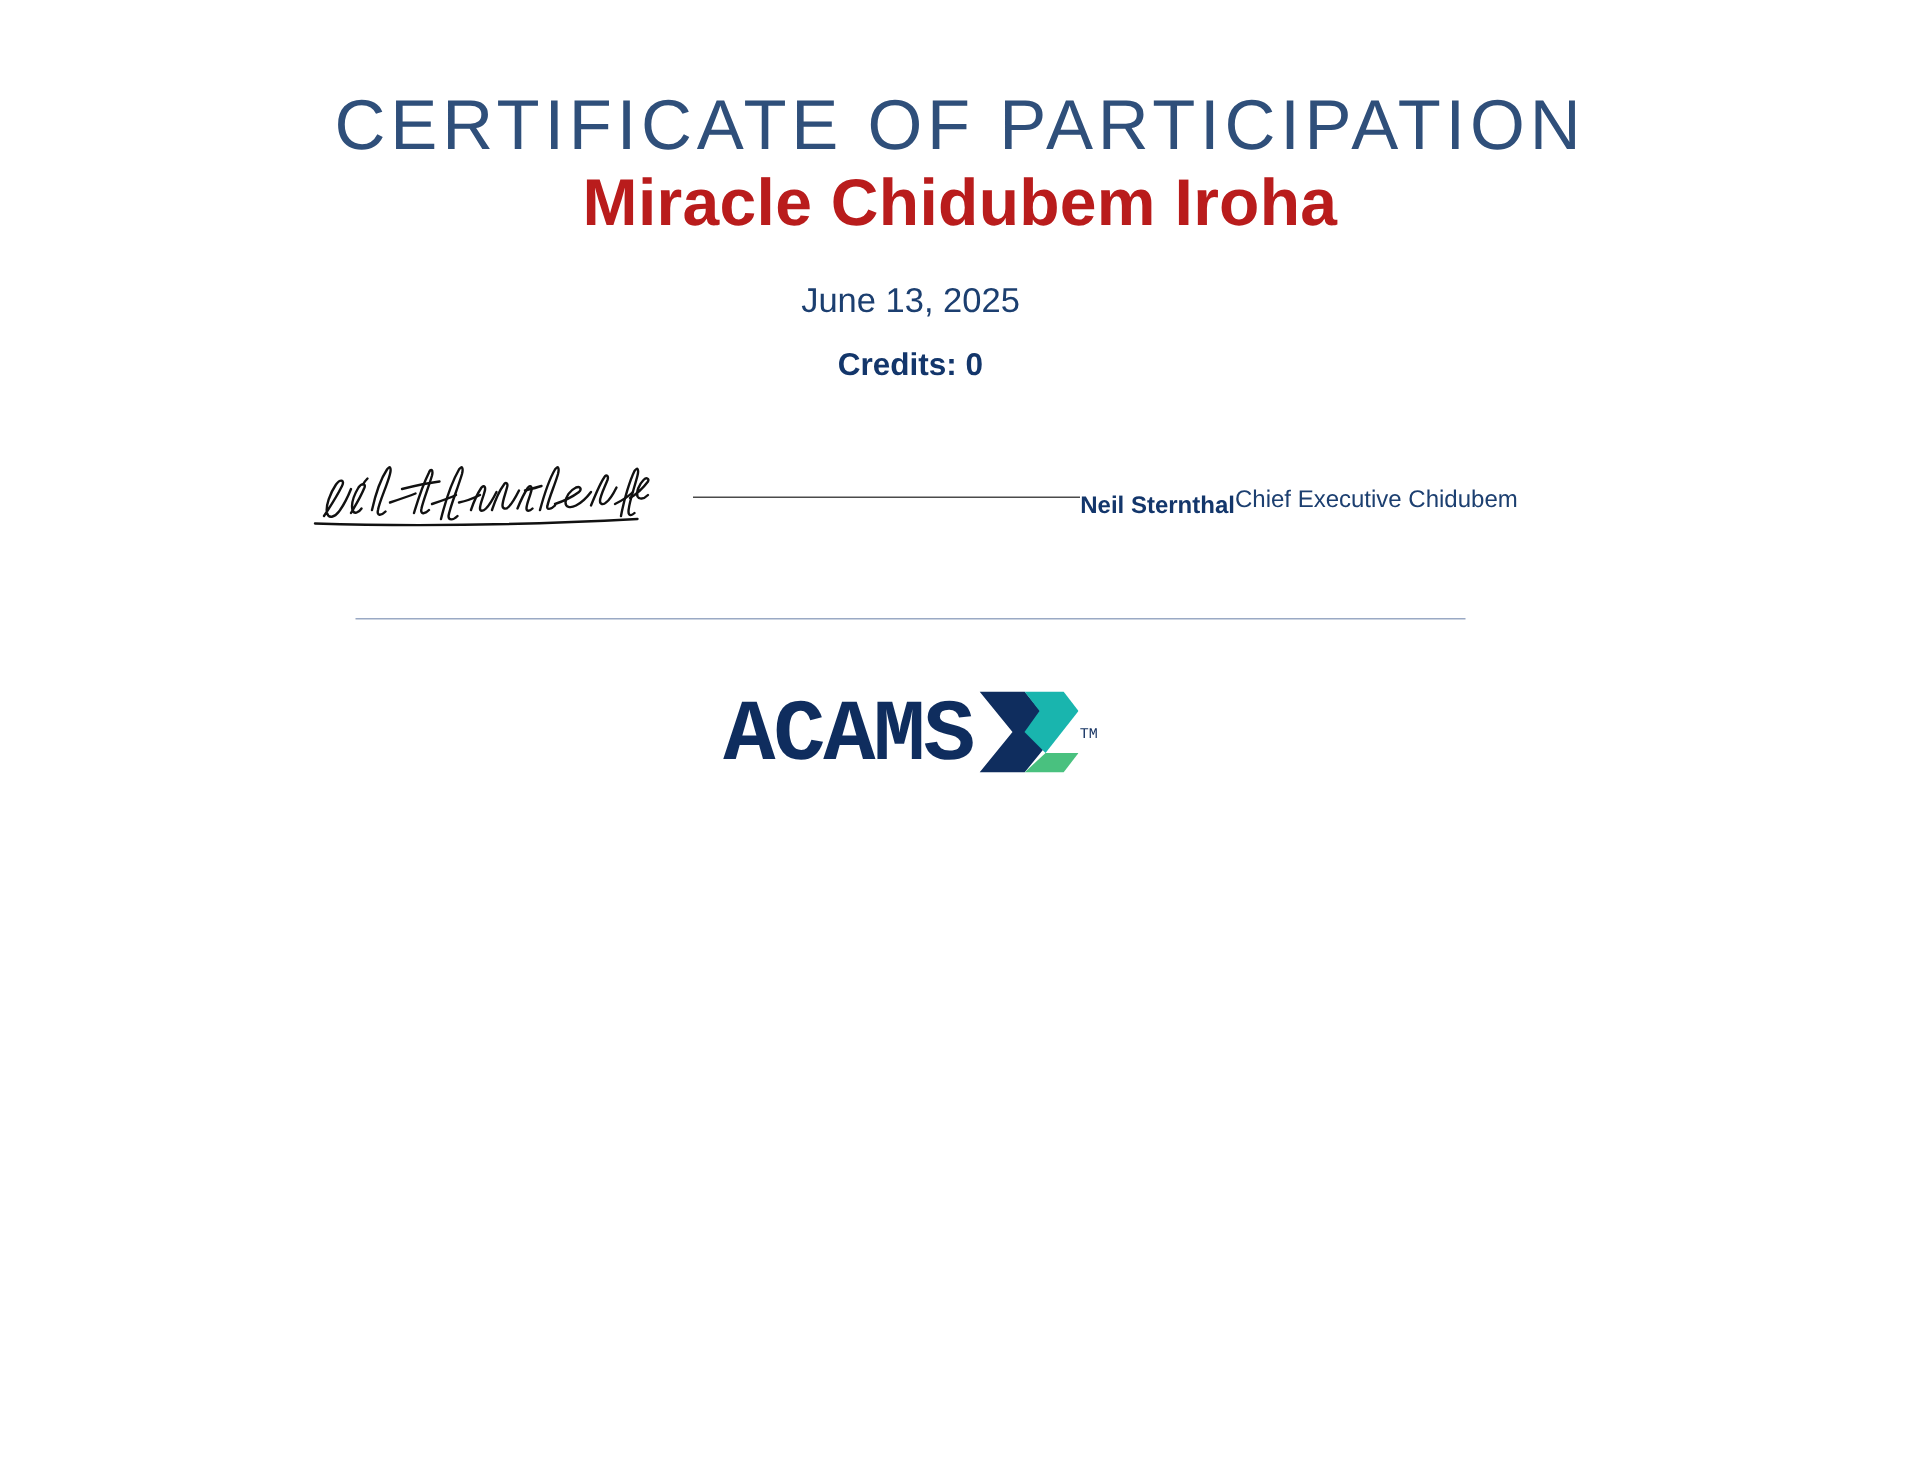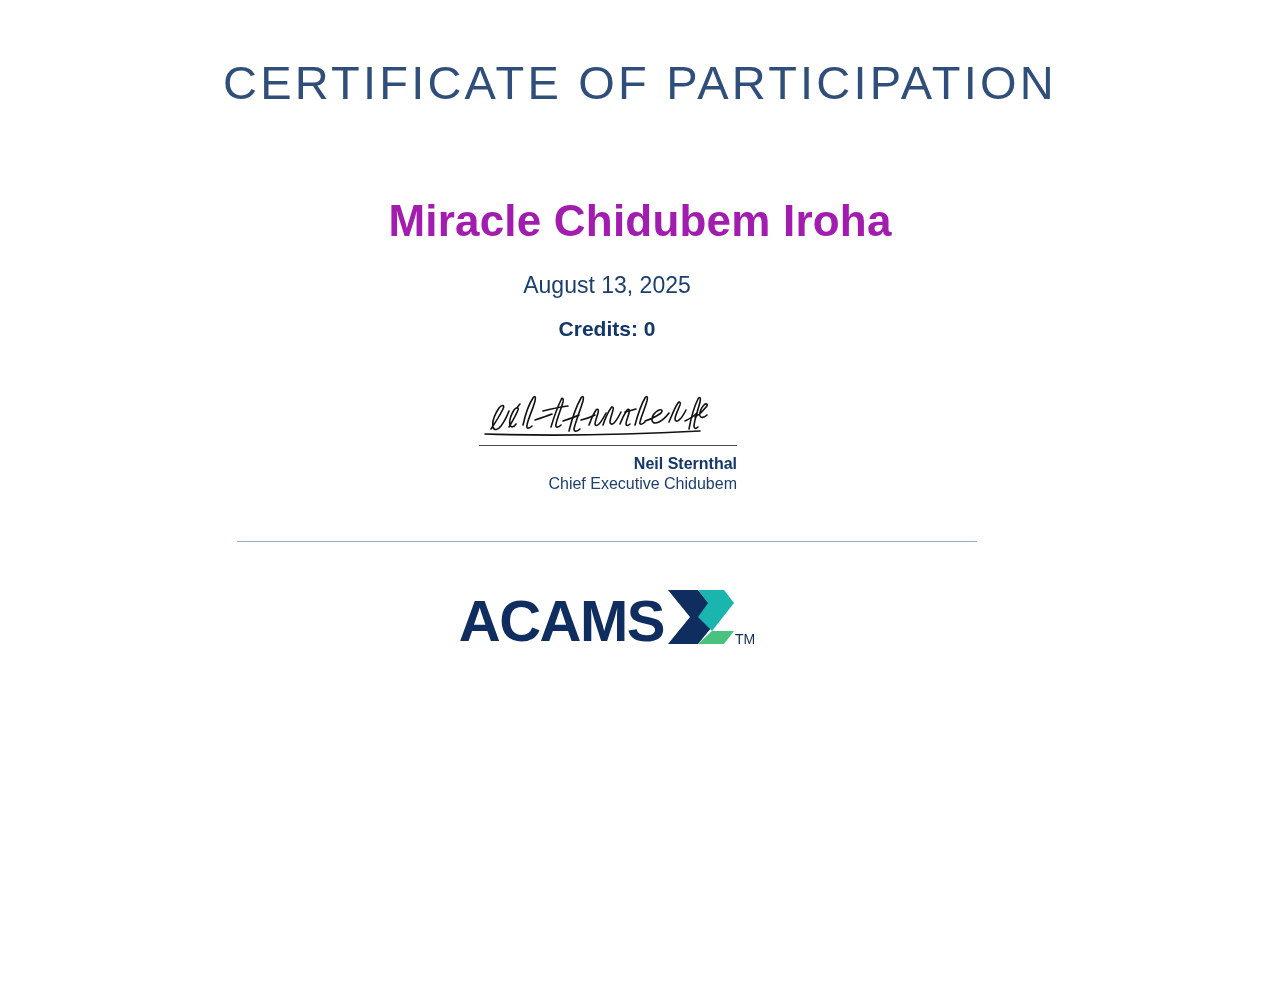--- a/index.html
+++ b/index.html
@@ -29,24 +29,23 @@
     margin-top: 55px;
     font-size: 47px;
     letter-spacing: 3.2px;
     font-weight: 400;
     color: #2f4f7a;
     text-align: center;
     line-height: 1.2;
   }
 
   .recipient-name {
-    margin-top: 85px;
     font-size: 44px;
     font-weight: bold;
-    color: #a21caf;
+    color: #b91c1c;
     text-align: left;
     letter-spacing: 0.2px;
   }
 
   .course-title {
     margin-top: 84px;
     width: 960px;
     font-size: 40px;
     font-weight: 400;
     color: #1c3f70;
@@ -70,22 +69,21 @@
     font-weight: bold;
     color: #13366b;
     text-align: left;
     margin-right: 66px;
   }
 
   .signature-block {
     margin-top: 46px;
     margin-right: 66px;
     display: flex;
-    flex-direction: column;
-    align-items: flex-end;
+    align-items: center;
   }
 
   .signature-img {
     width: 260px;
     height: 62px;
     display: block;
   }
 
   .signature-rule {
     width: 258px;
@@ -113,55 +111,56 @@
     margin-right: 66px;
     width: 740px;
     height: 1px;
     background: #9aa9c4;
   }
 
   .logo-block {
     margin-top: 48px;
     margin-right: 66px;
     display: flex;
-    align-items: flex-end;
+    align-items: center;
+    font-family: Liberation Mono, monospace;
   }
 
   .logo-word {
     font-size: 58px;
     font-weight: bold;
     letter-spacing: -1.5px;
     color: #0f2d5e;
     line-height: 1;
   }
 
   .logo-mark {
     position: relative;
     margin-left: 4px;
     margin-bottom: 2px;
   }
 
   .logo-tm {
-    font-size: 14px;
+    font-size: 10px;
     color: #0f2d5e;
     margin-left: 1px;
     margin-bottom: 3px;
   }
 </style>
 </head>
 <body>
 
 <div class="certificate">
 
   <div class="cert-title">CERTIFICATE OF PARTICIPATION</div>
 
   <div class="recipient-name">Miracle Chidubem Iroha</div>
 
 
-  <div class="course-date">August 13, 2025</div>
+  <div class="course-date">June 13, 2025</div>
 
   <div class="credits">Credits: 0</div>
 
   <div class="signature-block">
     <svg class="signature-img" viewBox="0 0 260 62" aria-hidden="true">
       <g fill="none" stroke="#111111" stroke-width="1.6" stroke-linecap="round" stroke-linejoin="round">
         <path d="M14 42 c4 -6 9 -14 12 -20 c2 -4 -1 -5 -4 -1 c-4 6 -7 14 -6 19 c1 4 5 3 8 -1 c3 -4 6 -10 8 -15"></path>
         <path d="M32 40 c3 -5 7 -12 9 -17 c1 -3 -2 -3 -4 0 c-3 5 -5 11 -4 15 c1 3 4 2 6 -1"></path>
         <path d="M40 21 c1 -2 2 -3 3 -4"></path>
         <path d="M46 38 c2 -9 6 -21 10 -27 c2 -3 3 -1 2 3 c-2 8 -7 18 -8 24 c-1 4 2 4 5 1"></path>

